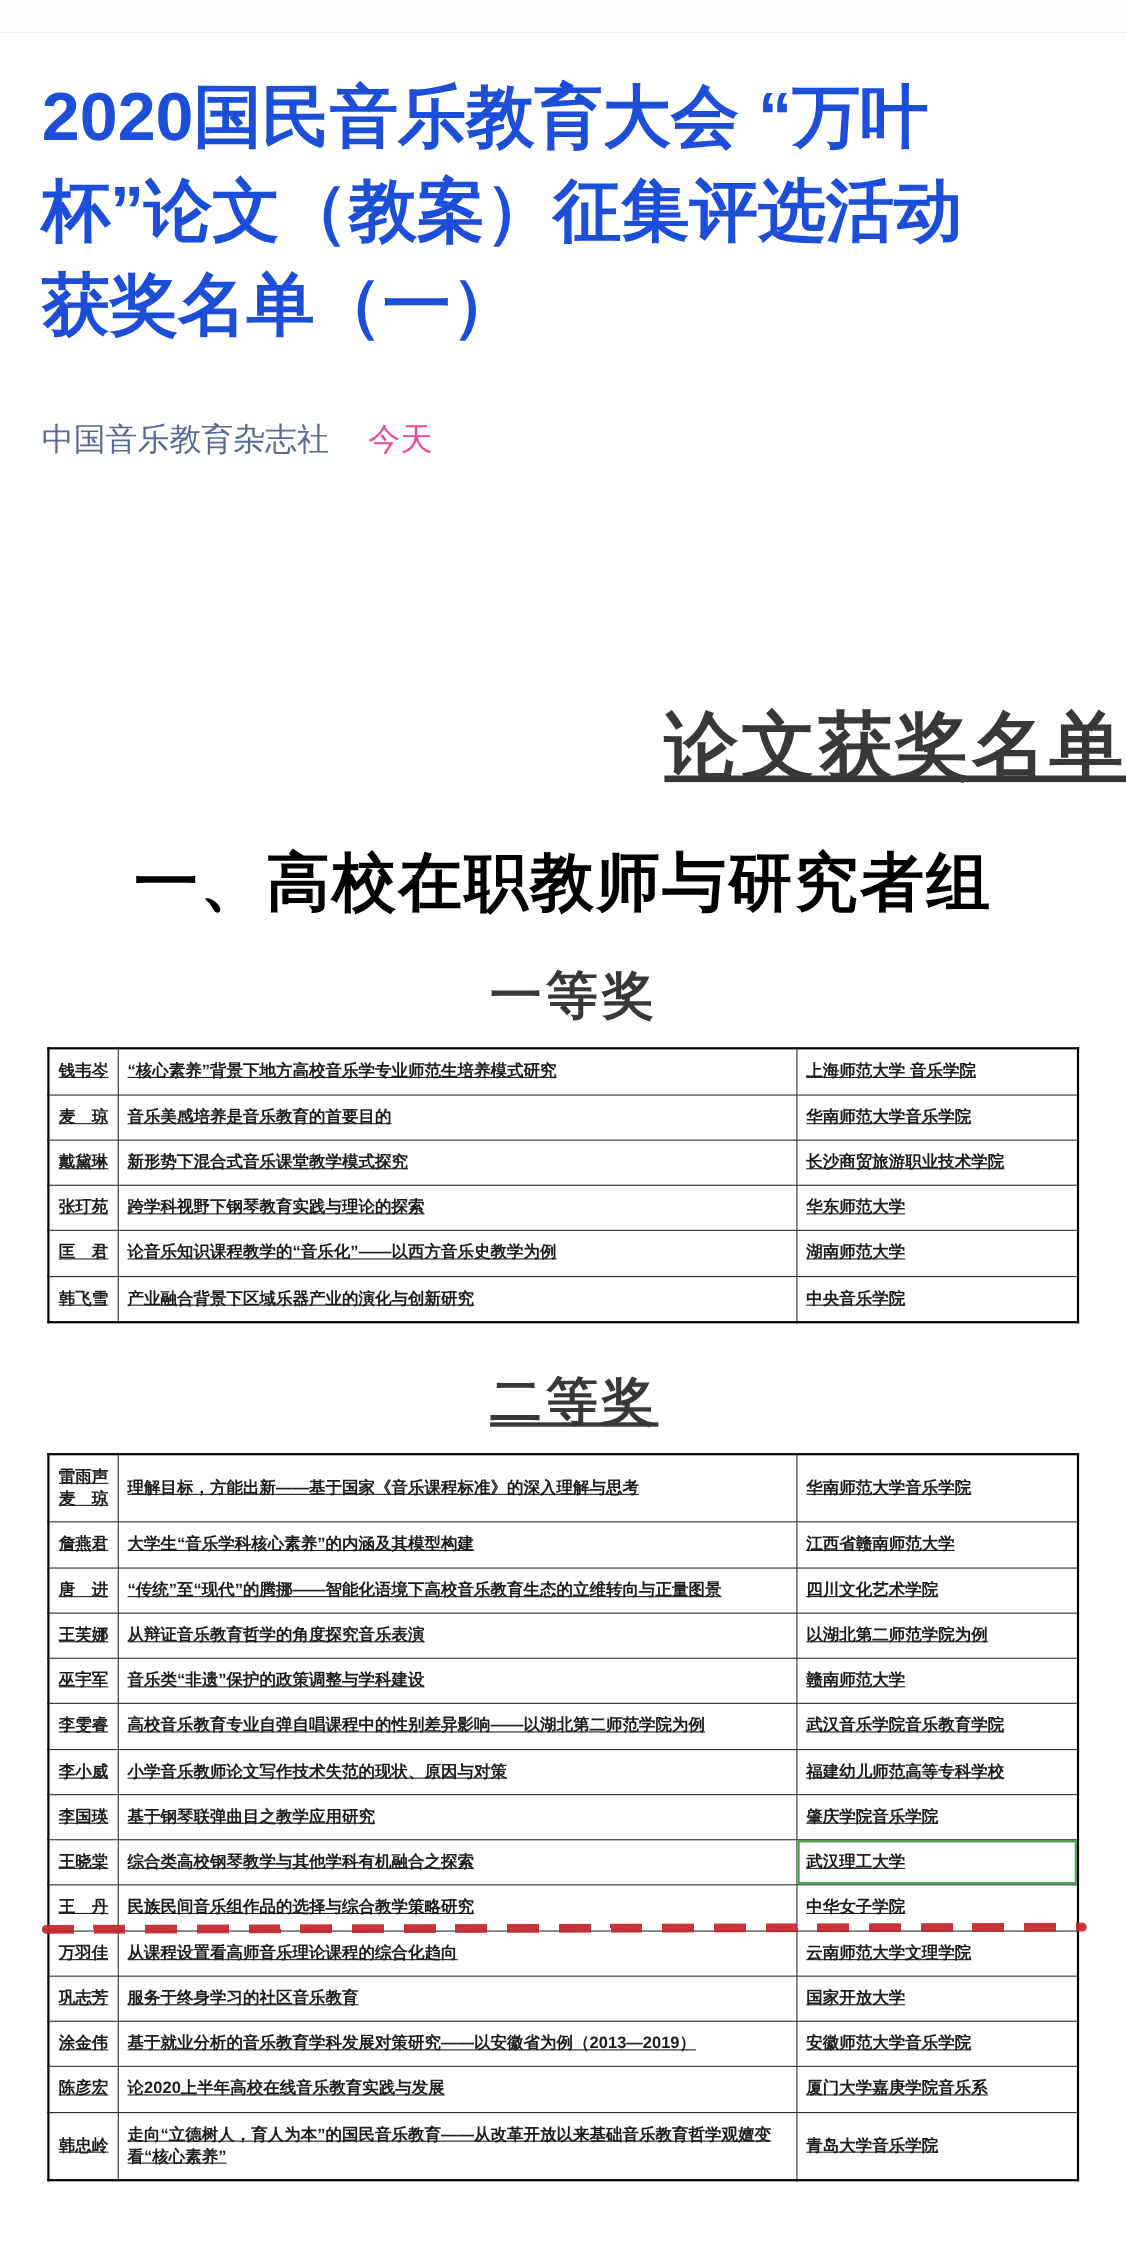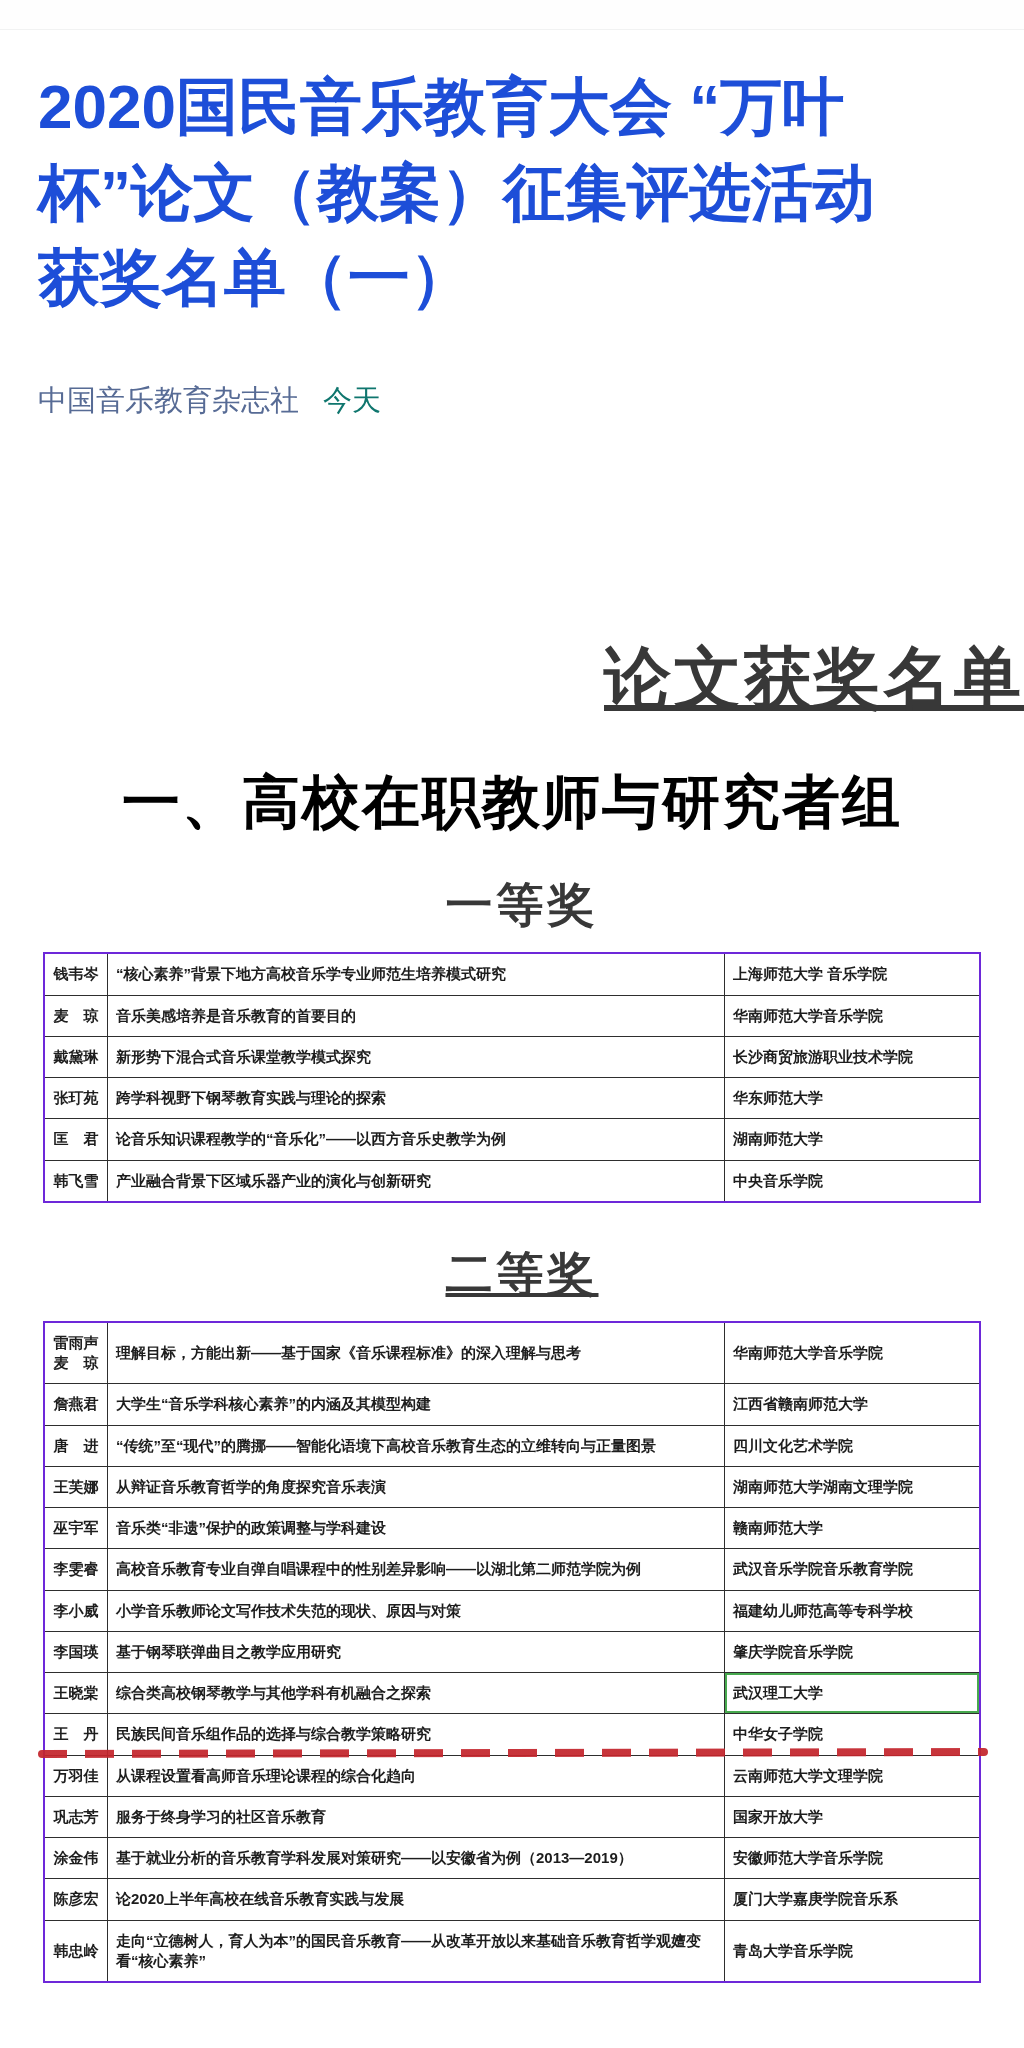--- a/index.html
+++ b/index.html
@@ -10,38 +10,38 @@
     position:relative;
   }
   .top-band{height:29px;background:#fefefe;border-bottom:1px solid #f1f2f2;}
   .article-title{
     width:846px;margin:34px 0 0 38px;
     font-size:62px;line-height:1.38;font-weight:bold;
     color:#1d4ed8;
   }
   .byline{margin:62px 0 0 38px;font-size:29px;line-height:1.2;}
   .byline .account{color:#576b95;cursor:pointer;}
-  .byline .time{color:#0f766e;margin-left:16px;}
+  .byline .time{color:#ec4899;margin-left:28px;}
   .section-title{
     margin:216px 0 0 0;text-align:right;
     font-size:67px;font-weight:bold;color:#383838;letter-spacing:3px;text-decoration:underline;
   }
   .group-title{
     margin:40px 0 0 0;text-align:center;
     font-size:58px;font-weight:bold;color:#000000;letter-spacing:2px;
   }
   .award-level{
     text-align:center;font-size:47px;font-weight:bold;color:#383838;letter-spacing:4px;padding-left:20px;
   }
   .level-1{margin-top:32px;}
   .level-2{margin-top:40px;text-decoration:underline;}
   .table-wrap{position:relative;width:938px;margin:15px 0 0 43px;}
   table.award-table{
     width:100%;border-collapse:collapse;
-    border:2px solid #6d28d9;table-layout:fixed;
+    border:2px solid #000000;table-layout:fixed;text-decoration:underline;
   }
   table.award-table td{
     border:1px solid #2e2e2e;
     font-size:15px;font-weight:bold;color:#1d1d1d;
     padding:10px 8px;line-height:1.35;
     vertical-align:middle;word-break:break-all;
   }
   td.name{width:46px;text-align:center;padding:10px 4px;white-space:pre-line;}
   td.title{padding-left:11px;}
   td.school{width:238px;padding-left:13px;}
@@ -125,21 +125,21 @@
           <td class="school">江西省赣南师范大学</td>
         </tr>
         <tr>
           <td class="name">唐　进</td>
           <td class="title">“传统”至“现代”的腾挪——智能化语境下高校音乐教育生态的立维转向与正量图景</td>
           <td class="school">四川文化艺术学院</td>
         </tr>
         <tr>
           <td class="name">王芙娜</td>
           <td class="title">从辩证音乐教育哲学的角度探究音乐表演</td>
-          <td class="school">湖南师范大学湖南文理学院</td>
+          <td class="school">以湖北第二师范学院为例</td>
         </tr>
         <tr>
           <td class="name">巫宇军</td>
           <td class="title">音乐类“非遗”保护的政策调整与学科建设</td>
           <td class="school">赣南师范大学</td>
         </tr>
         <tr>
           <td class="name">李雯睿</td>
           <td class="title">高校音乐教育专业自弹自唱课程中的性别差异影响——以湖北第二师范学院为例</td>
           <td class="school">武汉音乐学院音乐教育学院</td>

